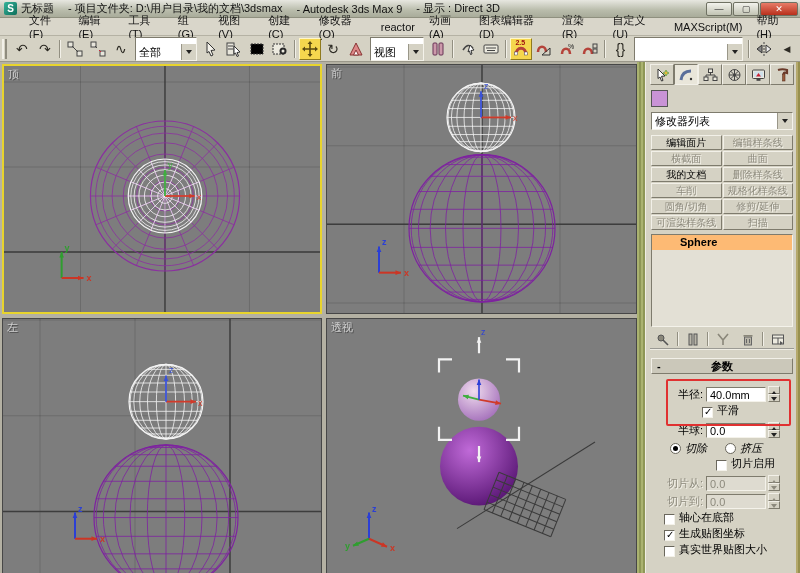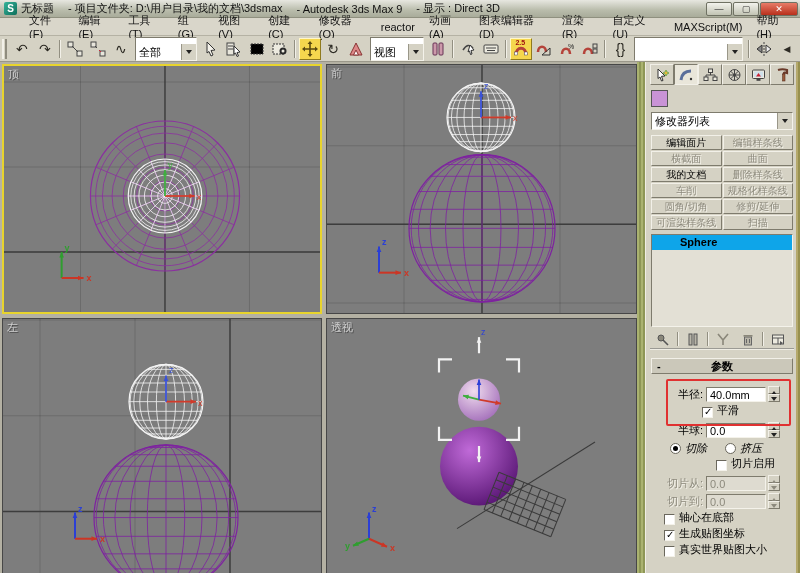--- a/index.html
+++ b/index.html
@@ -82,21 +82,21 @@
   .combo .dbtn { margin-left:auto; width:15px; height:16px; background:#d5d2c4;
     border-left:1px solid #9a9789; display:flex; align-items:center; justify-content:center; }
   .modgrid { display:grid; grid-template-columns:1fr 1fr; gap:1px; margin:0 1px; }
   .modbtn { height:15px; background:#d5d2c4; border:1px solid;
     border-color:#f2f0e8 #7e7b6d #7e7b6d #f2f0e8; font-size:10px; text-align:center;
     line-height:13px; color:#000; overflow:hidden; white-space:nowrap; }
   .modbtn[data-disabled="true"] { color:#8d8a7d; text-shadow:1px 1px 0 #f4f2ea; }
   .stack { height:93px; margin:4px 1px 3px 1px; background:#e3e0d5; border:1px solid;
     border-color:#7e7b6d #f4f2ea #f4f2ea #7e7b6d; overflow:hidden; }
   .stack-item { height:15px; padding-left:28px; font-size:11px; line-height:15px; }
-  .stack-item.sel { background:#0ea5e9; color:#000; font-weight:bold; }
+  .stack-item.sel { background:#fdba74; color:#000; font-weight:bold; }
   .stack-tools { display:flex; align-items:center; gap:3px; height:20px; padding:0 2px;
     border-bottom:2px groove #efede4; margin-bottom:8px; }
   .stool { width:22px; height:17px; display:flex; align-items:center; justify-content:center; }
   .stool svg { width:14px; height:13px; }
   .ssep { width:2px; height:14px; border-left:1px solid #928f81; border-right:1px solid #f2f0e8; }
   .rollout { position:relative; height:16px; margin:4px 1px 0 1px; background:#cbc8ba;
     border:1px solid; border-color:#f2f0e8 #7e7b6d #7e7b6d #f2f0e8; text-align:center;
     font-weight:bold; line-height:14px; }
   .roll-minus { position:absolute; left:5px; top:0; font-weight:bold; }
   .params { position:relative; padding-top:10px; }

